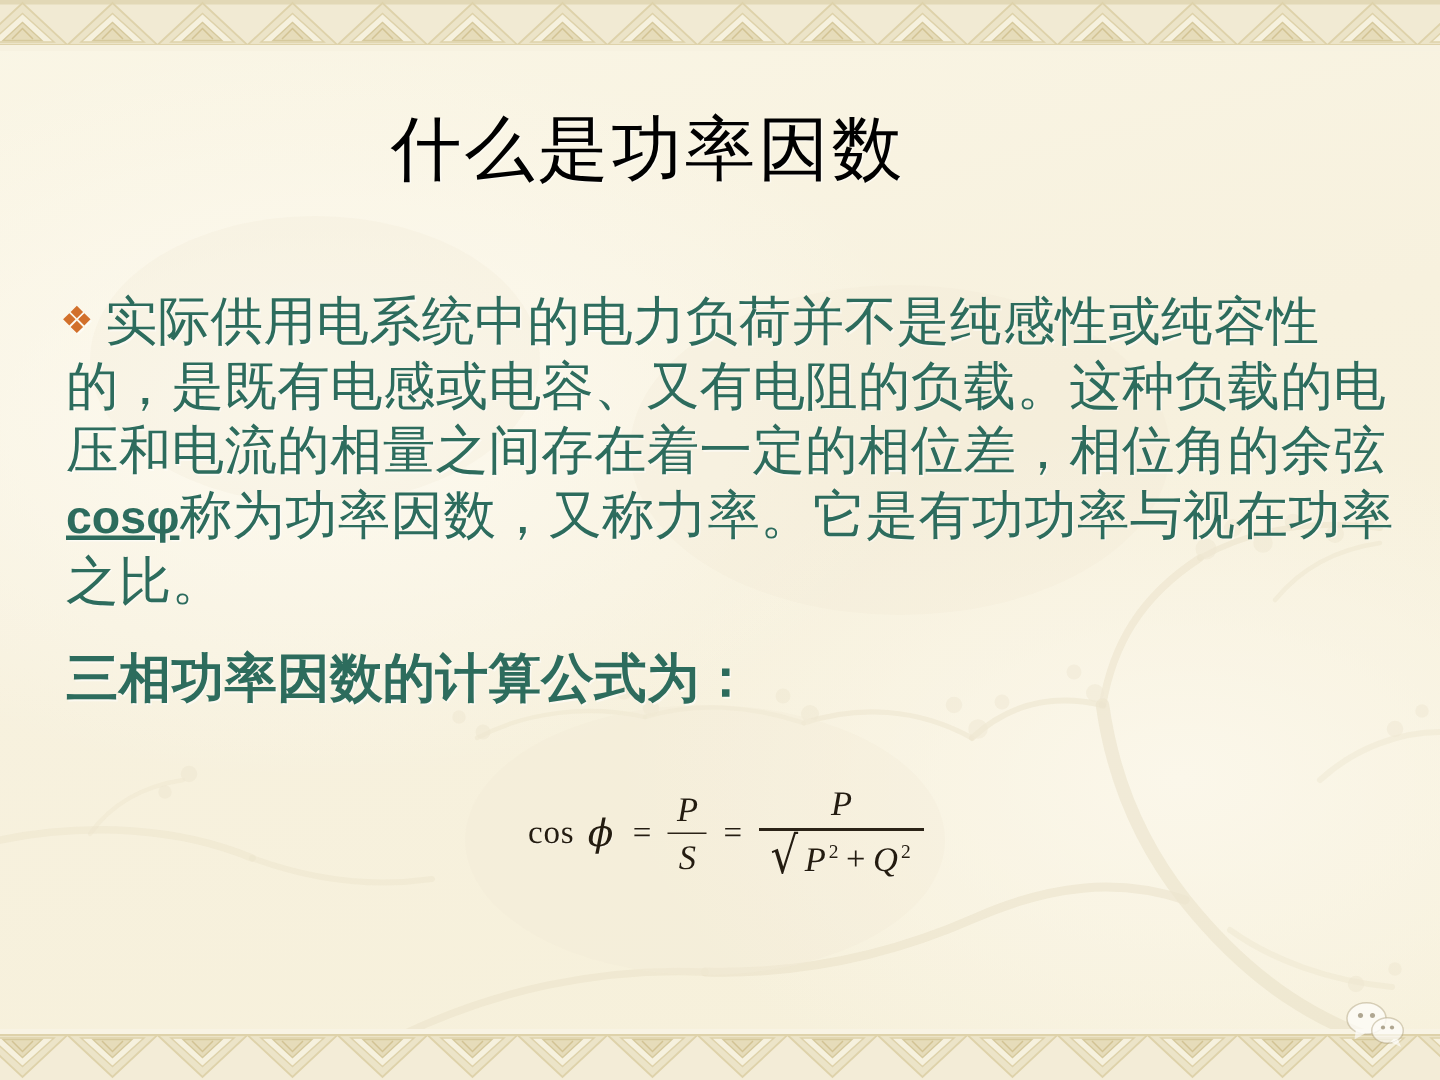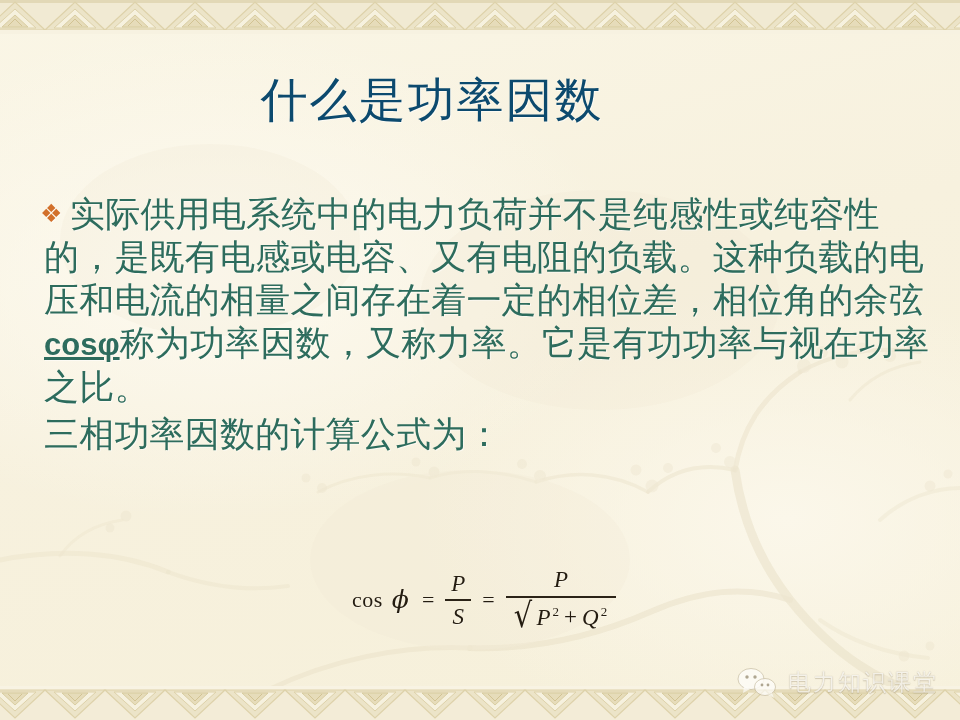--- a/index.html
+++ b/index.html
@@ -46,21 +46,21 @@
     background:linear-gradient(180deg,#f5eeda 0%,#e9e0bc 52%,#efe8cd 100%);}
   .border-band svg{display:block;}
 
   
   .title{
     position:absolute;top:74px;left:0;width:864px;
     text-align:center;
     font-size:47px;
     line-height:1.12;
     letter-spacing:2px;
-    color:#0c4a6e;
+    color:#000000;
     font-family:"Liberation Serif","DejaVu Serif",serif;
     text-shadow:1px 1px 0 rgba(255,255,255,.55);
     white-space:nowrap;
   }
 
   
   .body-block{
     position:absolute;top:193px;left:14px;width:934px;
     color:#2d6c5d;
   }
@@ -78,34 +78,35 @@
   }
   .bullet{
     position:absolute;left:0;top:8px;
     color:#d2702b;
     font-size:25px;
     line-height:1;
     font-family:"DejaVu Sans",sans-serif;
   }
   .para.second{
     padding-left:30px;
-    margin-top:4px;
+    margin-top:22px;
+    font-weight:bold;
   }
   .cosphi{
     font-family:"Liberation Sans","DejaVu Sans",sans-serif;
     font-weight:bold;
     font-size:31px;
     letter-spacing:0;
     text-decoration:underline;
   }
 
   
   .formula{
     position:absolute;
-    left:352px;top:568px;
+    left:352px;top:524px;
     color:#241c10;
     font-family:"Liberation Serif","DejaVu Serif",serif;
     display:flex;align-items:center;
     font-size:22px;
     text-shadow:.5px .5px 0 rgba(255,255,255,.4);
   }
   .fm-cos{font-size:22px;letter-spacing:.5px;}
   .fm-phi{font-style:italic;font-size:25px;margin:0 2px 0 9px;font-family:"DejaVu Serif",serif;}
   .fm-eq{margin:0 11px;font-size:22px;}
   .frac{
@@ -332,16 +333,15 @@
         <ellipse cx="29" cy="21" rx="10.5" ry="8.5"></ellipse>
         <polygon points="36,27 38,32 32,29" stroke="none"></polygon>
       </g>
       <g fill="rgba(120,108,80,.8)">
         <circle cx="11" cy="11" r="1.7"></circle>
         <circle cx="19" cy="11" r="1.7"></circle>
         <circle cx="26" cy="19" r="1.4"></circle>
         <circle cx="32" cy="19" r="1.4"></circle>
       </g>
     </svg>
-    <span class="wm-text">电力知识课堂</span>
   </div>
 
 </div>
 
 </body></html>

